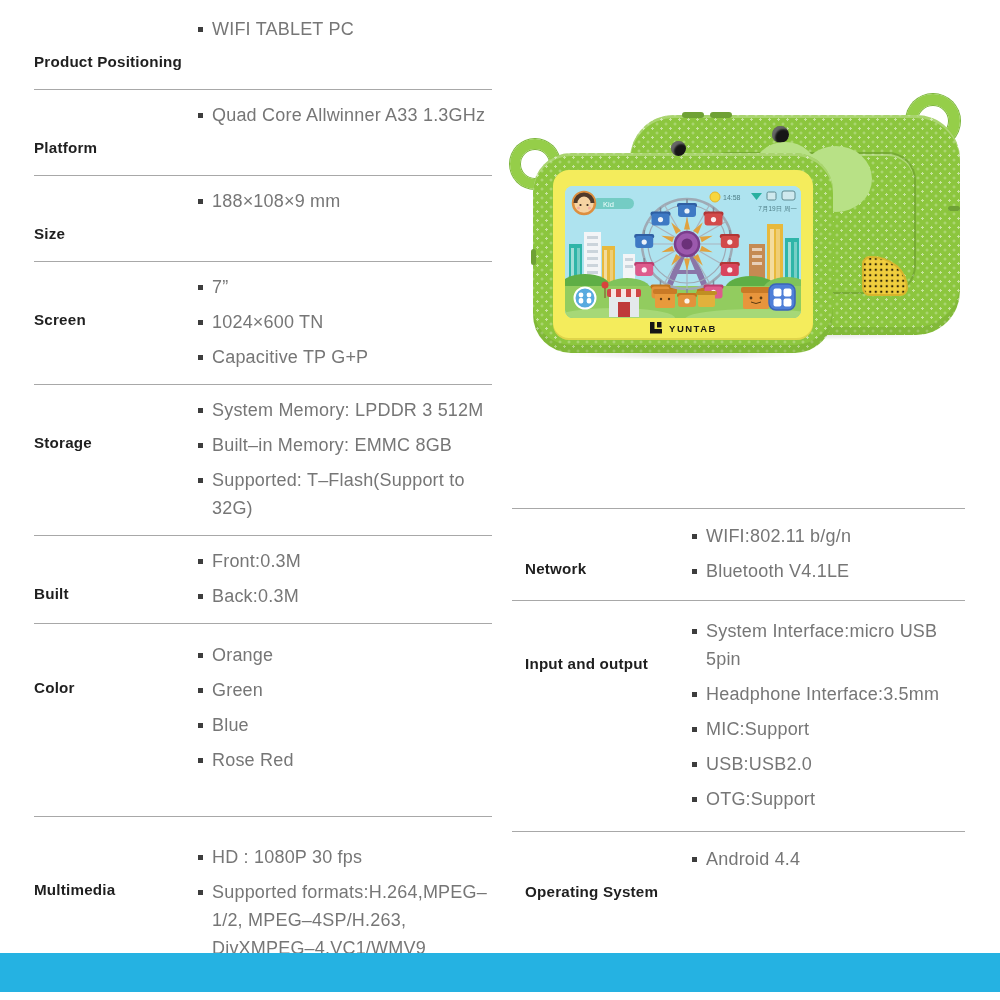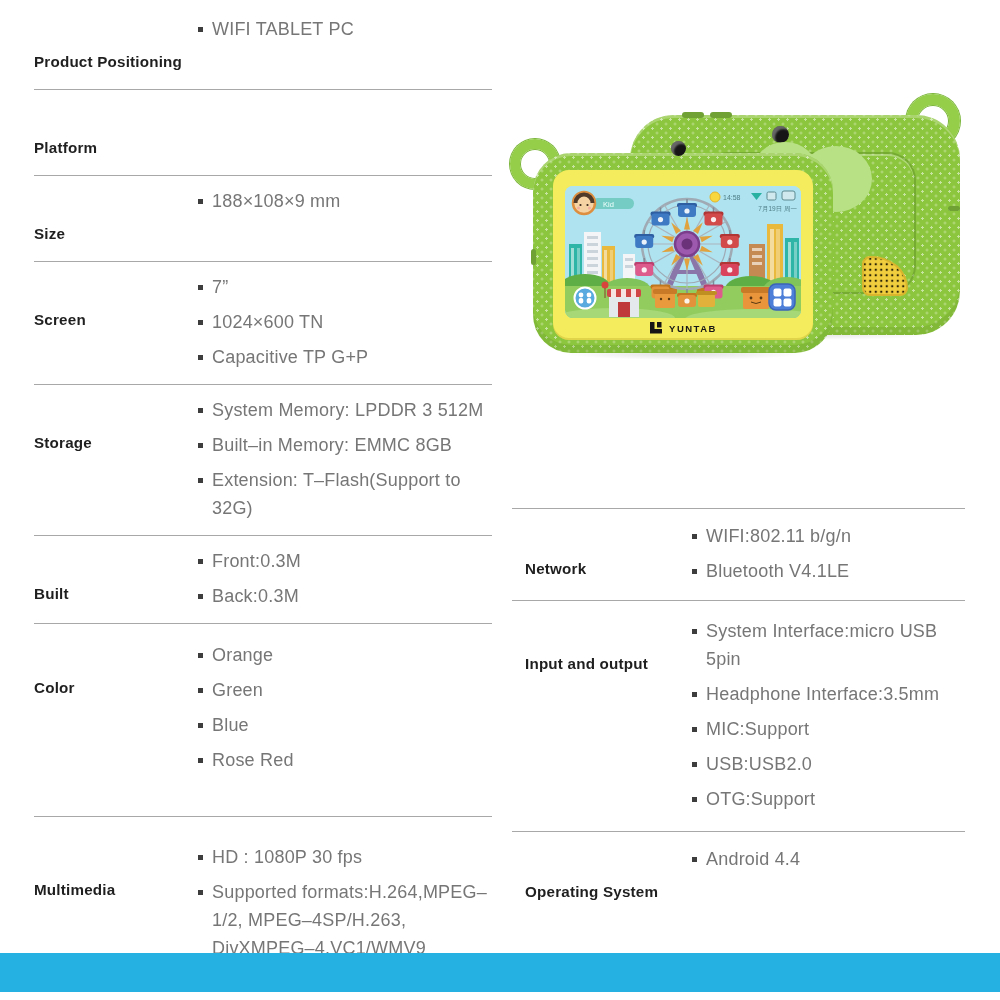--- a/index.html
+++ b/index.html
@@ -95,41 +95,44 @@
 
 <div id="spec-left" class="spec-col">
     <div class="spec-section">
       <div class="spec-label">Product Positioning</div>
       <ul class="spec-items">
         <li class="spec-item">WIFI TABLET PC</li>
       </ul>
     </div>
     <div class="spec-section">
       <div class="spec-label">Platform</div>
+      <ul class="spec-items">
+        <li class="spec-item">Quad Core  Allwinner A33 1.3GHz</li>
+      </ul>
     </div>
     <div class="spec-section">
       <div class="spec-label">Size</div>
       <ul class="spec-items">
         <li class="spec-item">188×108×9 mm</li>
       </ul>
     </div>
     <div class="spec-section">
       <div class="spec-label">Screen</div>
       <ul class="spec-items">
         <li class="spec-item">7”</li>
         <li class="spec-item">1024×600 TN</li>
         <li class="spec-item">Capacitive TP G+P</li>
       </ul>
     </div>
     <div class="spec-section">
       <div class="spec-label">Storage</div>
       <ul class="spec-items">
         <li class="spec-item">System Memory: LPDDR 3 512M</li>
         <li class="spec-item">Built–in Memory: EMMC 8GB</li>
-        <li class="spec-item">Extension: T–Flash(Support to 32G)</li>
+        <li class="spec-item">Supported: T–Flash(Support to 32G)</li>
       </ul>
     </div>
     <div class="spec-section">
       <div class="spec-label">Built</div>
       <ul class="spec-items">
         <li class="spec-item">Front:0.3M</li>
         <li class="spec-item">Back:0.3M</li>
       </ul>
     </div>
     <div class="spec-section">

